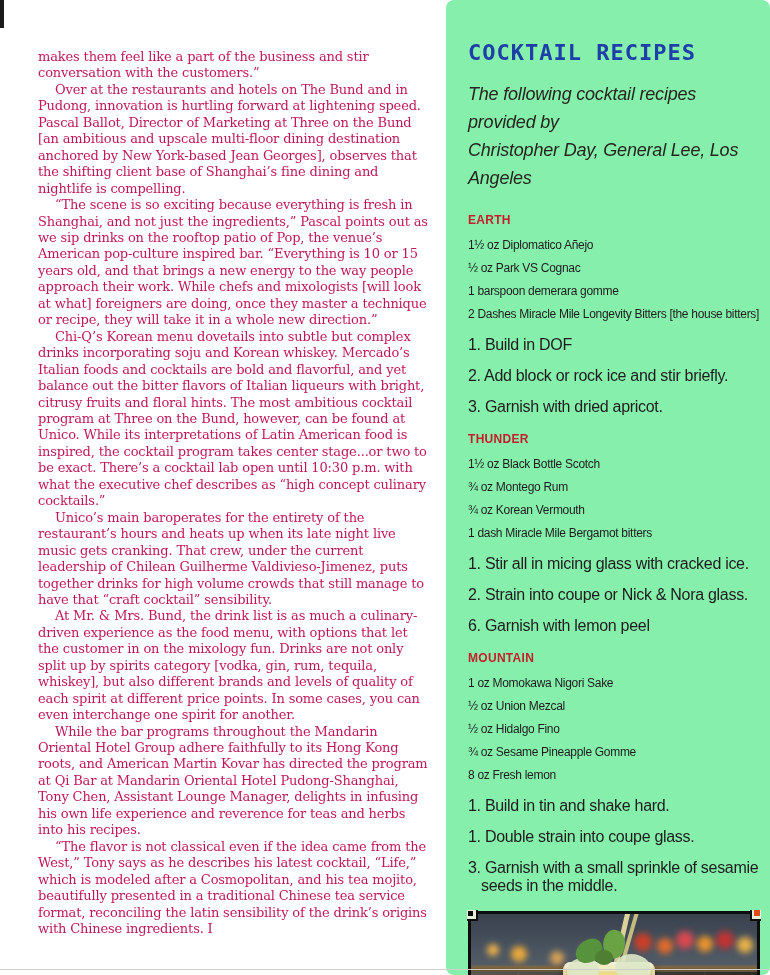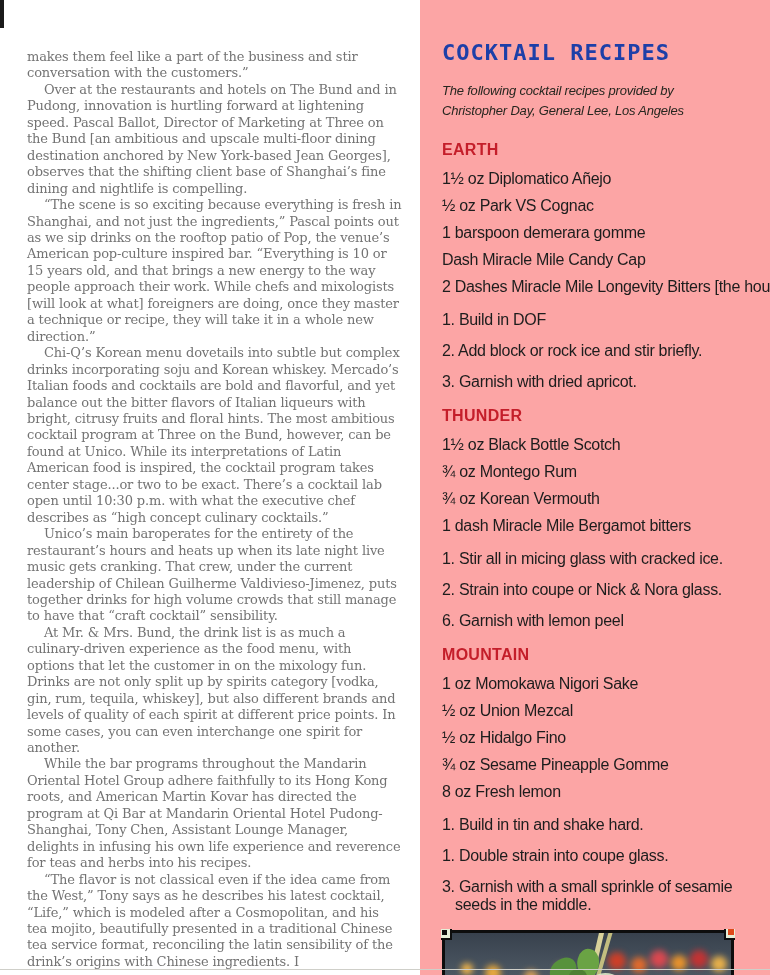--- a/index.html
+++ b/index.html
@@ -4,36 +4,36 @@
 <style>
   html,body { margin:0; padding:0; }
   body { width:770px; height:975px; background:#ffffff; overflow:hidden;
          font-family:"Liberation Sans", sans-serif; }
   .page { position:relative; width:770px; height:975px; display:flex; }
 
   .edge-mark { position:absolute; left:0; top:0; width:4px; height:28px; background:#1a1a1a; }
   .bottom-rule { position:absolute; left:0; right:0; bottom:5px; height:1px; background:#cfcfc9; }
 
   
-  .article { width:504px; box-sizing:border-box; padding:49px 18px 0 27px;
+  .article { width:504px; box-sizing:border-box; padding:49px 18px 0 38px;
              font-family:"DejaVu Serif", serif; font-size:13px; line-height:16.45px;
-             color:#737373; letter-spacing:-0.15px; }
+             color:#be185d; letter-spacing:-0.15px; }
   .article p { margin:0; text-indent:17px; }
   .article p.first { text-indent:0; }
 
   
-  .sidebar { width:350px; box-sizing:border-box; background:#fca5a5;
-             padding:40px 10px 0 22px; color:#1d1d1d; }
+  .sidebar { width:350px; box-sizing:border-box; background:#86efac;
+             padding:40px 10px 0 22px; color:#1d1d1d;border-radius:8px; }
   .sb-title { margin:0 0 16px 0; font-family:"DejaVu Sans Mono", monospace;
               font-weight:bold; font-size:22px; letter-spacing:1px; color:#1d3fa8; }
-  .sb-sub { margin:0 0 20px 0; font-style:italic; font-size:13px; line-height:1.55;
+  .sb-sub { margin:0 0 20px 0; font-style:italic; font-size:18px; line-height:1.55;
             color:#26261f; letter-spacing:-0.2px; }
-  .recipe-name { margin:16px 0 11px 0; font-size:16px; font-weight:bold;
+  .recipe-name { margin:16px 0 11px 0; font-size:12px; font-weight:bold;
                  color:#c41e2a; letter-spacing:0.3px; }
-  .ing { font-size:16px; letter-spacing:-0.3px; margin-bottom:9px; white-space:nowrap; }
+  .ing { font-size:12px; letter-spacing:-0.3px; margin-bottom:9px; white-space:nowrap; }
   .steps { margin-top:15px; }
   .step { font-size:16px; letter-spacing:-0.3px; margin-bottom:13px;
           padding-left:13px; text-indent:-13px; max-width:300px; }
 
   
   .photo-frame { position:relative; margin-top:16px; width:292px; height:198px;
                  background:#0d0d0d; padding:3px; box-sizing:border-box; }
   .photo-inner { position:relative; width:100%; height:100%; overflow:hidden; background:#333a45; }
   .backbar { position:absolute; top:0; left:0; right:0; height:60px;
              background:linear-gradient(180deg,#38414d 0%, #4d5863 70%, #5a6067 100%); }
@@ -92,21 +92,20 @@
   </div>
 
   <aside class="sidebar">
     <h1 class="sb-title">COCKTAIL RECIPES</h1>
     <p class="sb-sub"><span>The following cocktail recipes provided by</span><br><span>Christopher Day, General Lee, Los Angeles</span></p>
 
     <h2 class="recipe-name">EARTH</h2>
     <div class="ing">1½ oz Diplomatico Añejo</div>
     <div class="ing">½ oz Park VS Cognac</div>
     <div class="ing">1 barspoon demerara gomme</div>
-    <div class="ing">Dash Miracle Mile Candy Cap</div>
     <div class="ing">2 Dashes Miracle Mile Longevity Bitters [the house bitters]</div>
     <div class="steps">
       <div class="step">1. Build in DOF</div>
       <div class="step">2. Add block or rock ice and stir briefly.</div>
       <div class="step">3. Garnish with dried apricot.</div>
     </div>
 
     <h2 class="recipe-name">THUNDER</h2>
     <div class="ing">1½ oz Black Bottle Scotch</div>
     <div class="ing">¾ oz Montego Rum</div>

